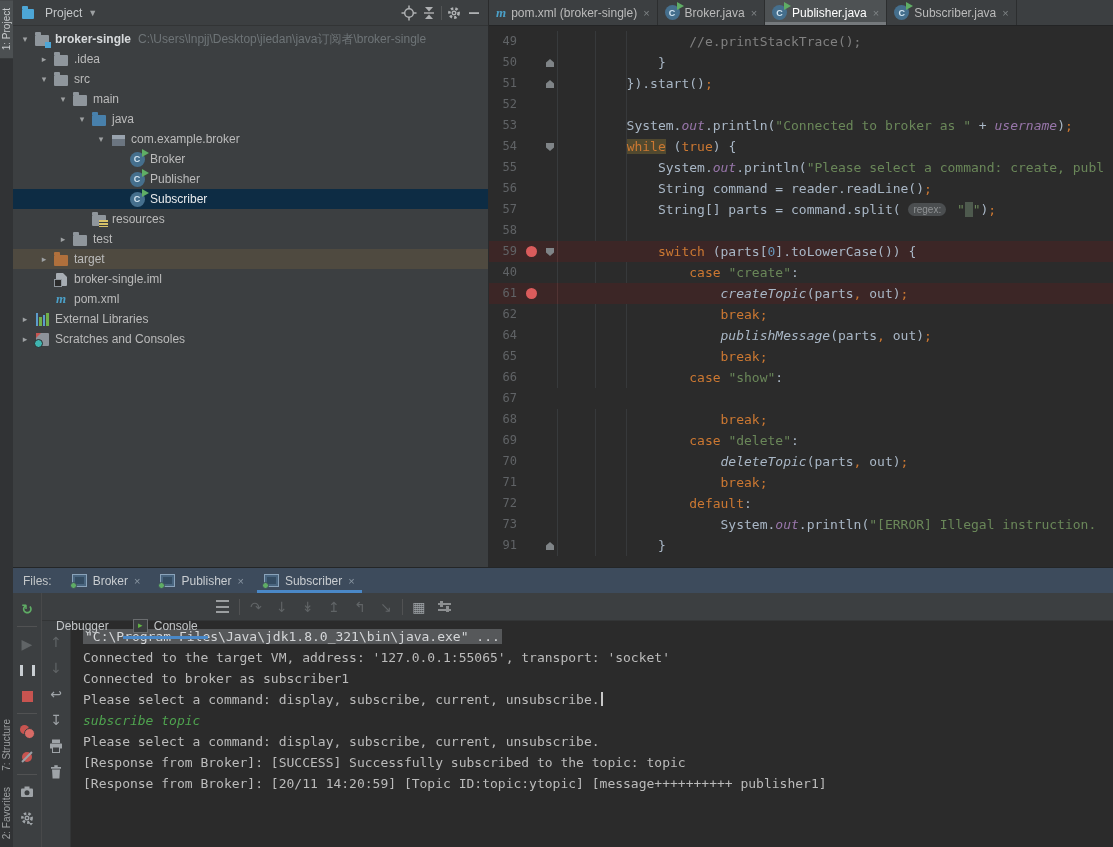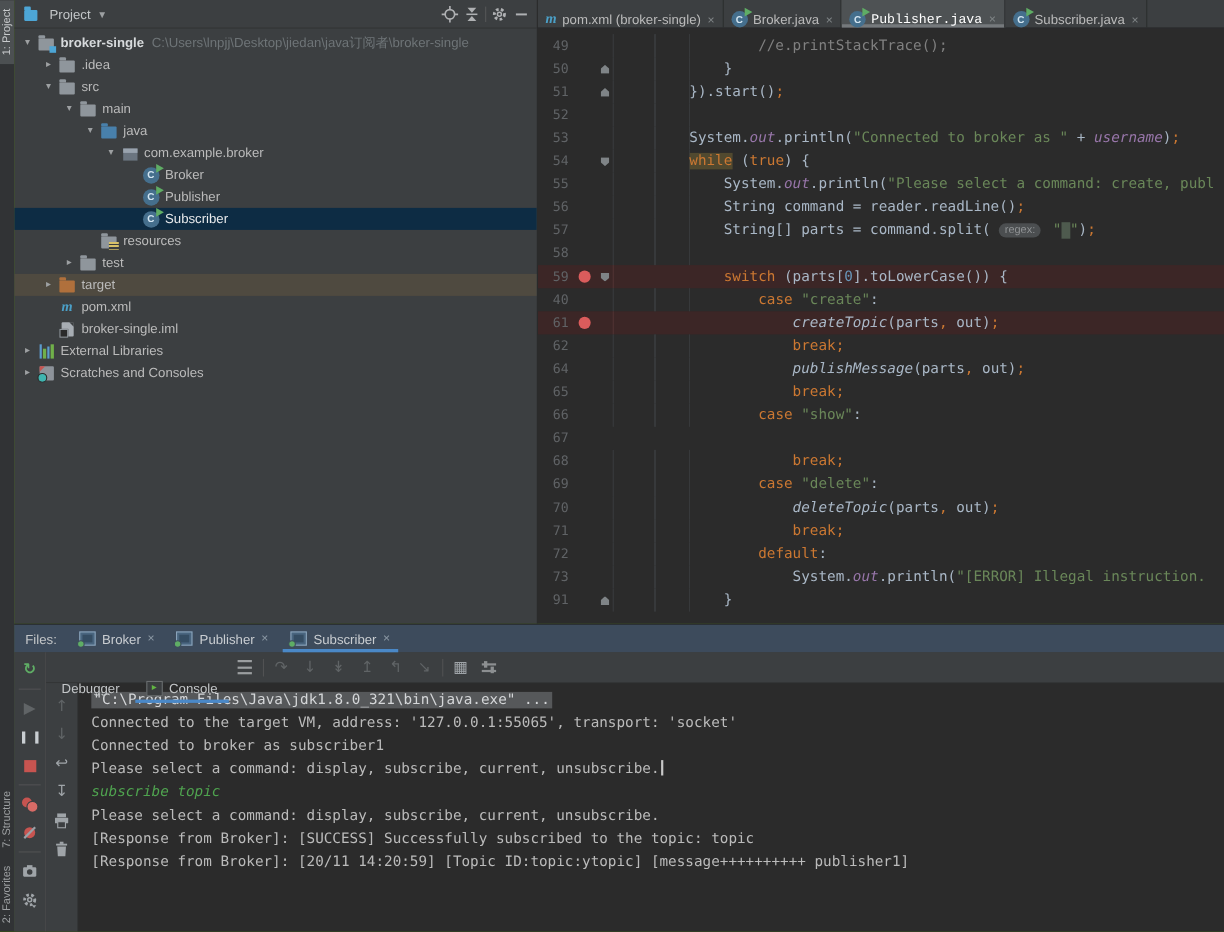--- a/index.html
+++ b/index.html
@@ -64,22 +64,22 @@
   .ilib i:nth-child(3){background:#5c9ccc;height:11px;}
   .ilib i:nth-child(4){background:#70b04a;height:13px;}
   .iscr{width:13px;height:13px;background:#8d939a;position:relative;border-radius:1px;}
   .iscr::before{content:"";position:absolute;top:0;left:0;border-top:5px solid #c75450;border-right:5px solid transparent;}
   .iscr::after{content:"";position:absolute;left:-2px;bottom:-2px;width:7px;height:7px;border-radius:50%;
                background:#3fb5b0;border:1px solid #2b2b2b;}
 
   
   .editor{flex:1;display:flex;flex-direction:column;background:#2b2b2b;min-width:0;}
   .tabbar{height:25px;flex:none;background:#3c3f41;display:flex;border-bottom:1px solid #232425;}
-  .etab{display:flex;align-items:flex-end;gap:5px;padding:0 7px;border-right:1px solid #2c2e2f;color:#bbbbbb;position:relative;}
-  .etab.active{background:#4e5254;color:#ffffff;box-shadow:inset 0 -3px 0 #75797c;font-family:Liberation Mono, monospace;}
+  .etab{display:flex;align-items:center;gap:5px;padding:0 7px;border-right:1px solid #2c2e2f;color:#bbbbbb;position:relative;}
+  .etab.active{background:#4e5254;color:#ffffff;box-shadow:inset 0 -3px 0 #75797c;}
   .tab-x{color:#7f8486;font-size:11px;margin-left:1px;}
   .code{flex:1;position:relative;overflow:hidden;font:13px "DejaVu Sans Mono","Liberation Mono",monospace;
         padding-top:5px;}
   .cl{height:21px;display:flex;align-items:stretch;}
   .cl.bp{background:#3c2626;}
   .gut{width:68px;flex:none;position:relative;}
   .gnum{position:absolute;left:0;top:0;width:28px;text-align:right;line-height:21px;color:#606366;font-size:12px;}
   .bpdot{position:absolute;left:37px;top:5px;width:11px;height:11px;border-radius:50%;background:#db5c5c;}
   .fold{position:absolute;left:57px;top:7px;width:8px;height:8px;background:#7f8487;}
   .fold.open{clip-path:polygon(0 0,100% 0,100% 55%,50% 100%,0 55%);}
@@ -292,30 +292,30 @@
             <div class="trow highlighted" style="padding-left: 23px;">
               <span class="chev">▸</span>
               <span class="islot">
                 <span class="ifolder excl"></span>
               </span>
               <span class="tlabel">target</span>
             </div>
             <div class="trow" style="padding-left: 23px;">
               <span class="chev"></span>
               <span class="islot">
-                <span class="imaven"></span>
-              </span>
-              <span class="tlabel">pom.xml</span>
+                <span class="iiml"></span>
+              </span>
+              <span class="tlabel">broker-single.iml</span>
             </div>
             <div class="trow" style="padding-left: 23px;">
               <span class="chev"></span>
               <span class="islot">
-                <span class="iiml"></span>
-              </span>
-              <span class="tlabel">broker-single.iml</span>
+                <span class="imaven"></span>
+              </span>
+              <span class="tlabel">pom.xml</span>
             </div>
             <div class="trow" style="padding-left: 4px;">
               <span class="chev">▸</span>
               <span class="islot">
                 <span class="ilib">
                   <i></i>
                   <i></i>
                   <i></i>
                   <i></i>
                 </span>

